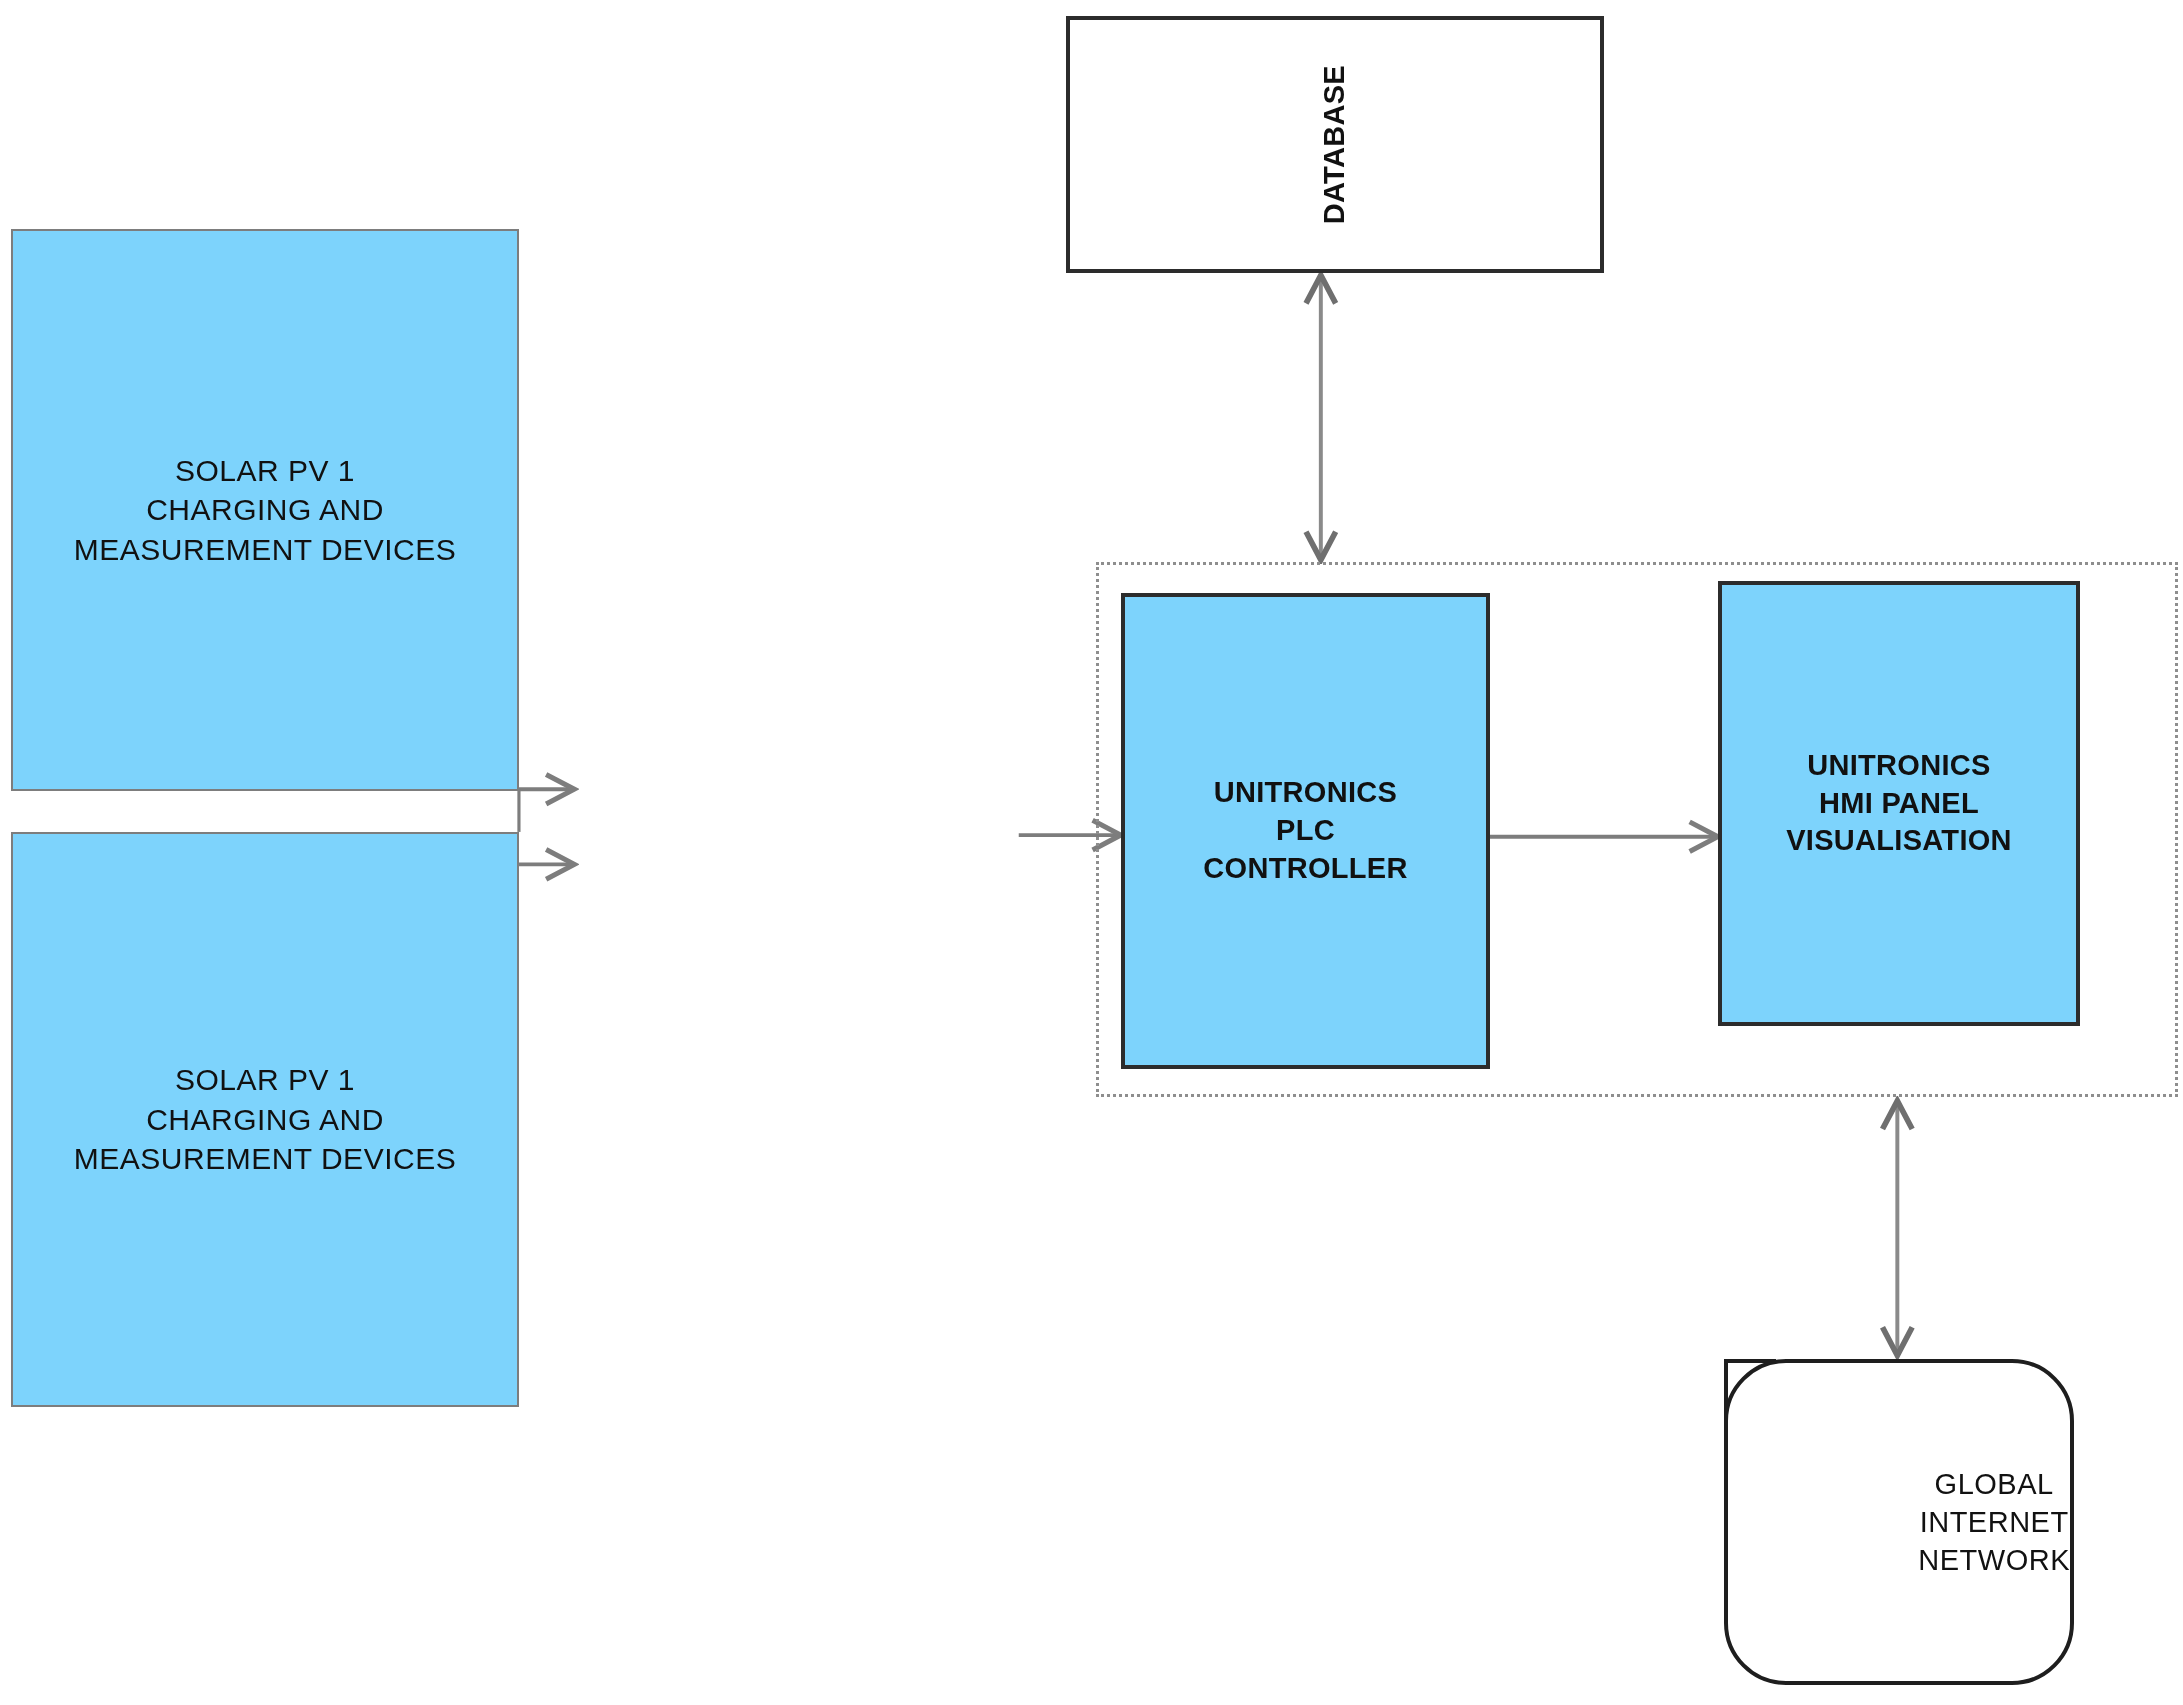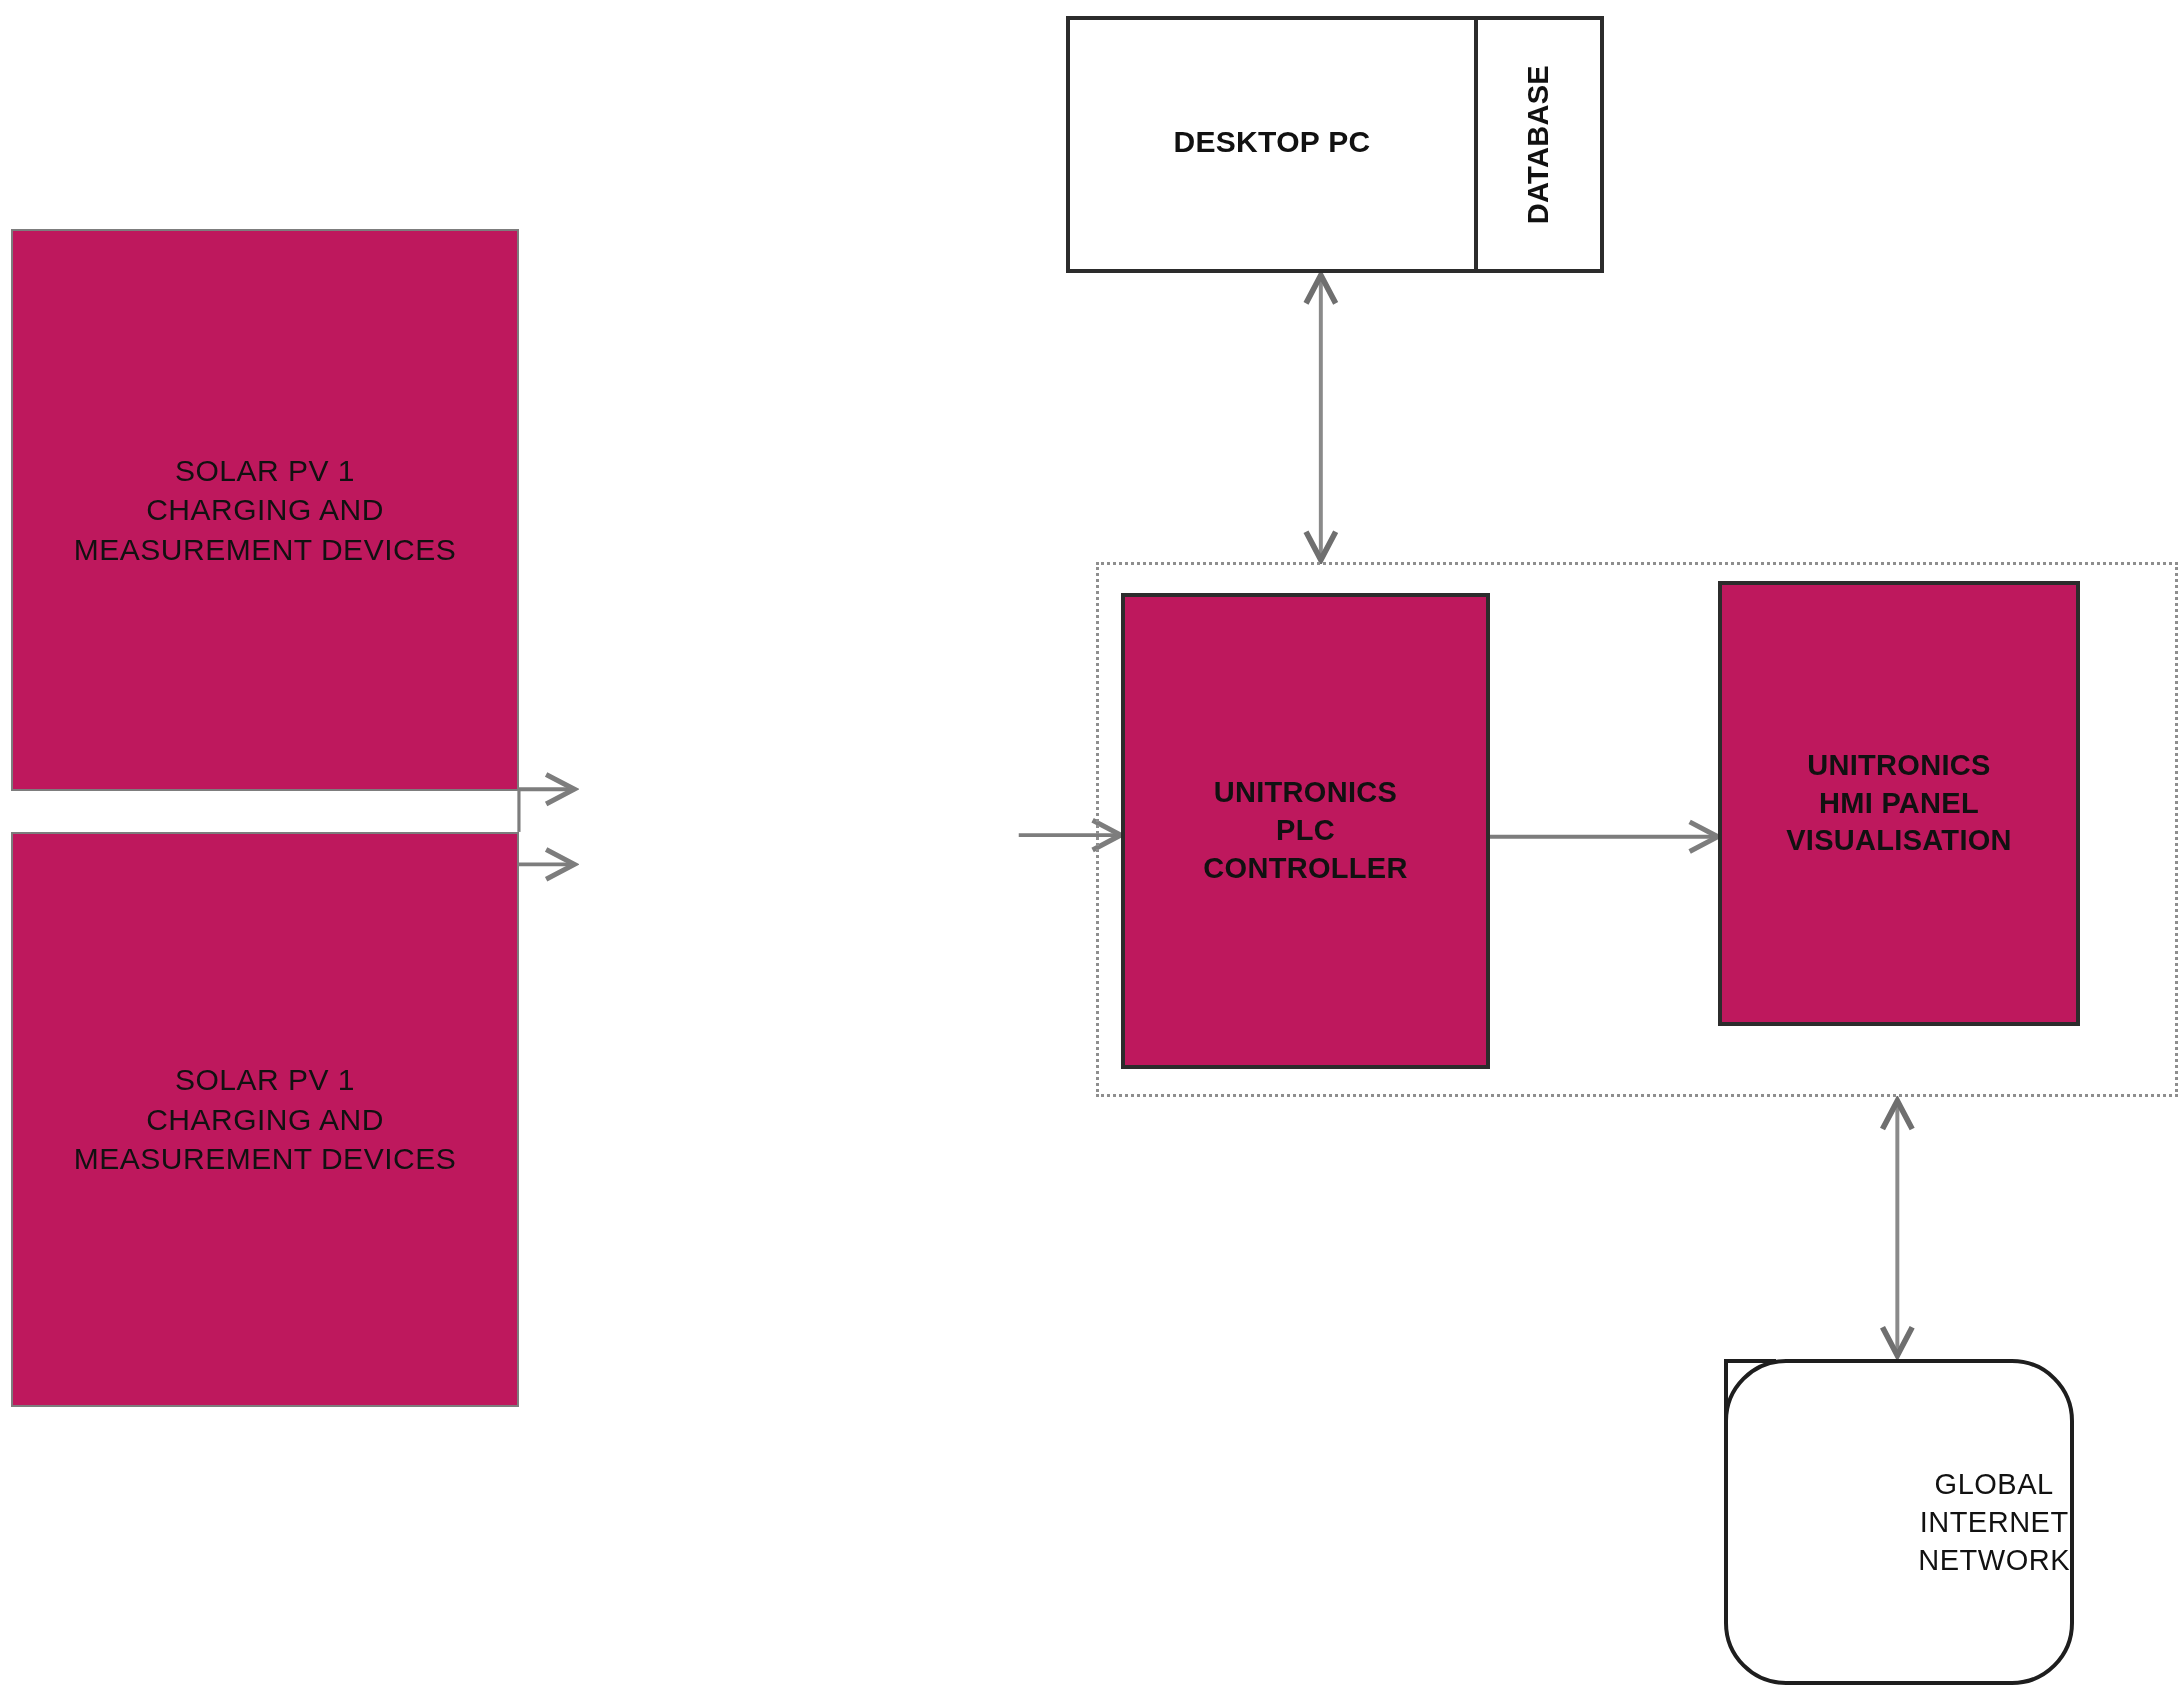--- a/index.html
+++ b/index.html
@@ -12,21 +12,21 @@
     position:relative;
     width:2183px;
     height:1705px;
     background:#ffffff;
     overflow:hidden;
   }
   
   .box{
     position:absolute;
     box-sizing:border-box;
-    background:#be185d;
+    background:#7dd3fc;
     display:flex;
     align-items:center;
     justify-content:center;
     text-align:center;
   }
   .box-thin{ border:2.4px solid #7d7d7d; }
   .box-thick{ border:4px solid #2c2c2c; }
 
   .label{
     font-weight:700;
@@ -174,23 +174,20 @@
     <g>
       <path d="M 1670 348 L 1670 708" fill="none" stroke="#8a8a8a" stroke-width="5" marker-start="url(#arrowOpenDark)" marker-end="url(#arrowOpenDark)"></path>
     </g>
 
     <g>
       <path d="M 2399 1392 L 2399 1714" fill="none" stroke="#8a8a8a" stroke-width="5" marker-start="url(#arrowOpenDark)" marker-end="url(#arrowOpenDark)"></path>
     </g>
   </svg>
 
   <div id="pc-wrap">
-    <div id="pc-main">
-      <span class="label">DESKTOP PC</span>
-    </div>
     <div id="pc-db">
       <span class="label">DATABASE</span>
     </div>
   </div>
 
   <div class="box box-thin" id="pv1">
     <span class="label-reg">SOLAR PV 1
 CHARGING AND
 MEASUREMENT DEVICES</span>
   </div>

